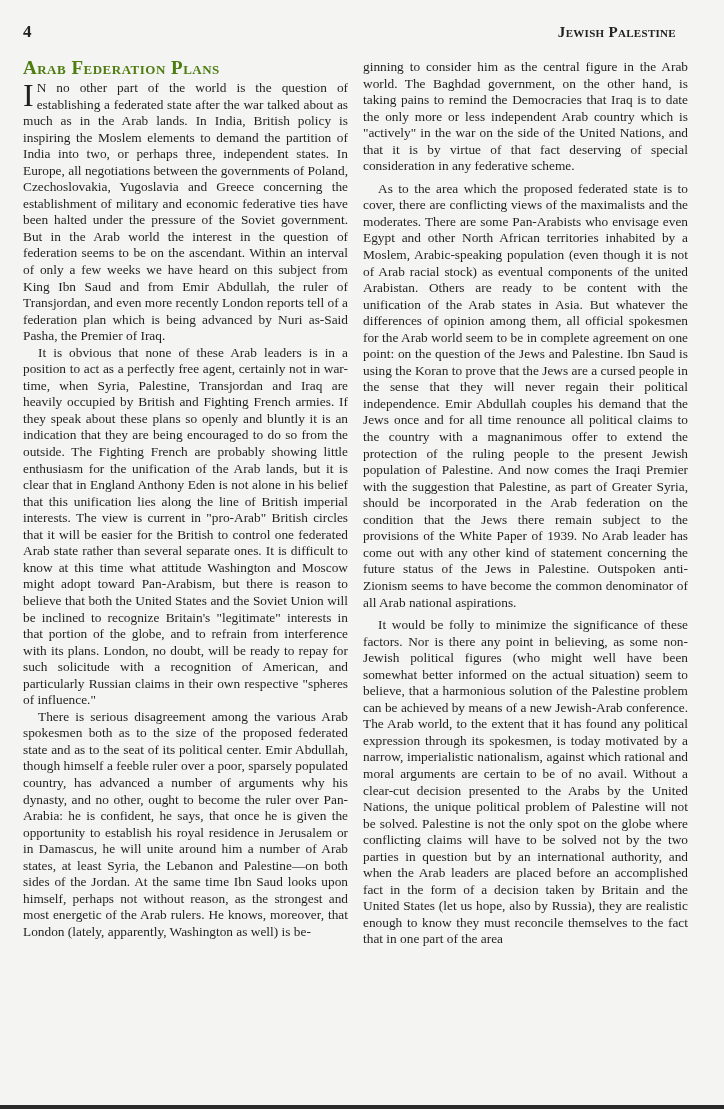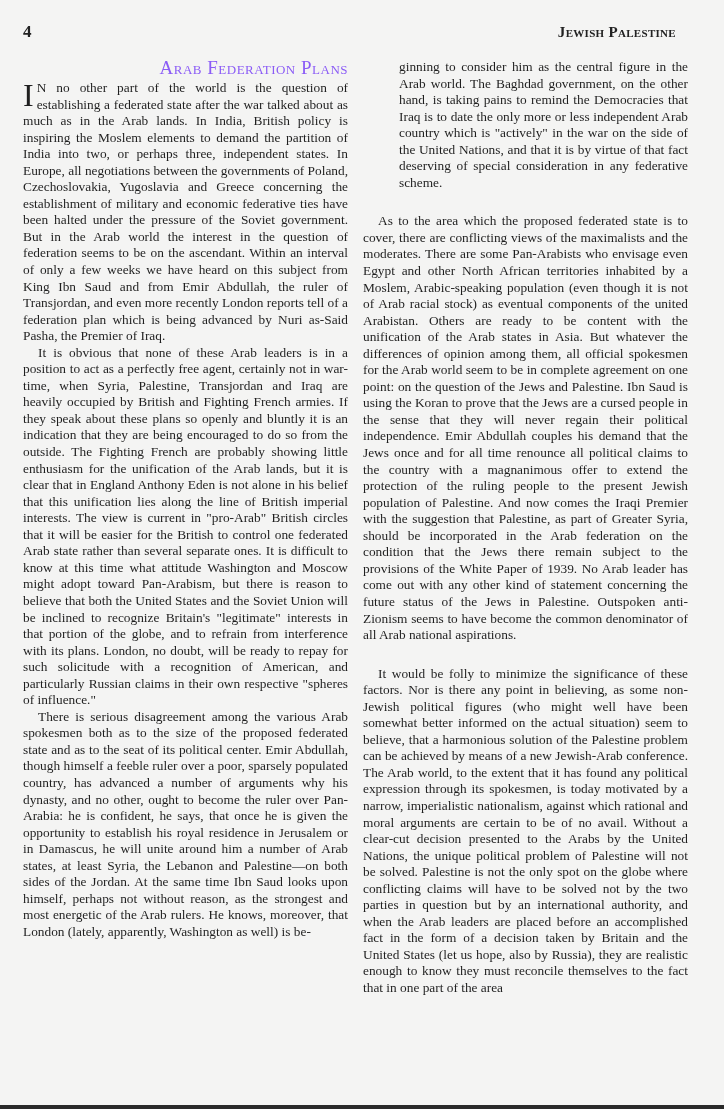--- a/index.html
+++ b/index.html
@@ -41,43 +41,42 @@
       width: 325px;
       font-size: 13.35px;
       line-height: 16.55px;
       text-align: justify;
       hyphens: none;
       color: #1f1f1f;
     }
     .col-left { left: 23px; }
     .col-right { left: 363px; top: 59px; }
     .article-title {
-      text-align: right;
+      text-align: left;
       font-size: 19px;
-      font-weight: normal;
+      font-weight: bold;
       font-variant: small-caps;
       letter-spacing: 0.5px;
       line-height: 24px;
       margin-bottom: 0px;
-      color: #8b5cf6;
+      color: #4d7c0f;
     }
     .col p {
       text-indent: 15px;
       margin: 0;
     }
     .col p.first {
       text-indent: 0;
     }
     .col p.gap {
-      margin-top: 22px;
+      margin-top: 6px;
       font-family: Liberation Serif, serif;
     }
     .col p.cont {
       text-indent: 0;
-      margin-left: 36px;
     }
     .dropcap {
       float: left;
       font-size: 32px;
       line-height: 26px;
       margin-top: 2px;
       margin-right: 3px;
       font-weight: normal;
     }
     .dropcap-rest {

